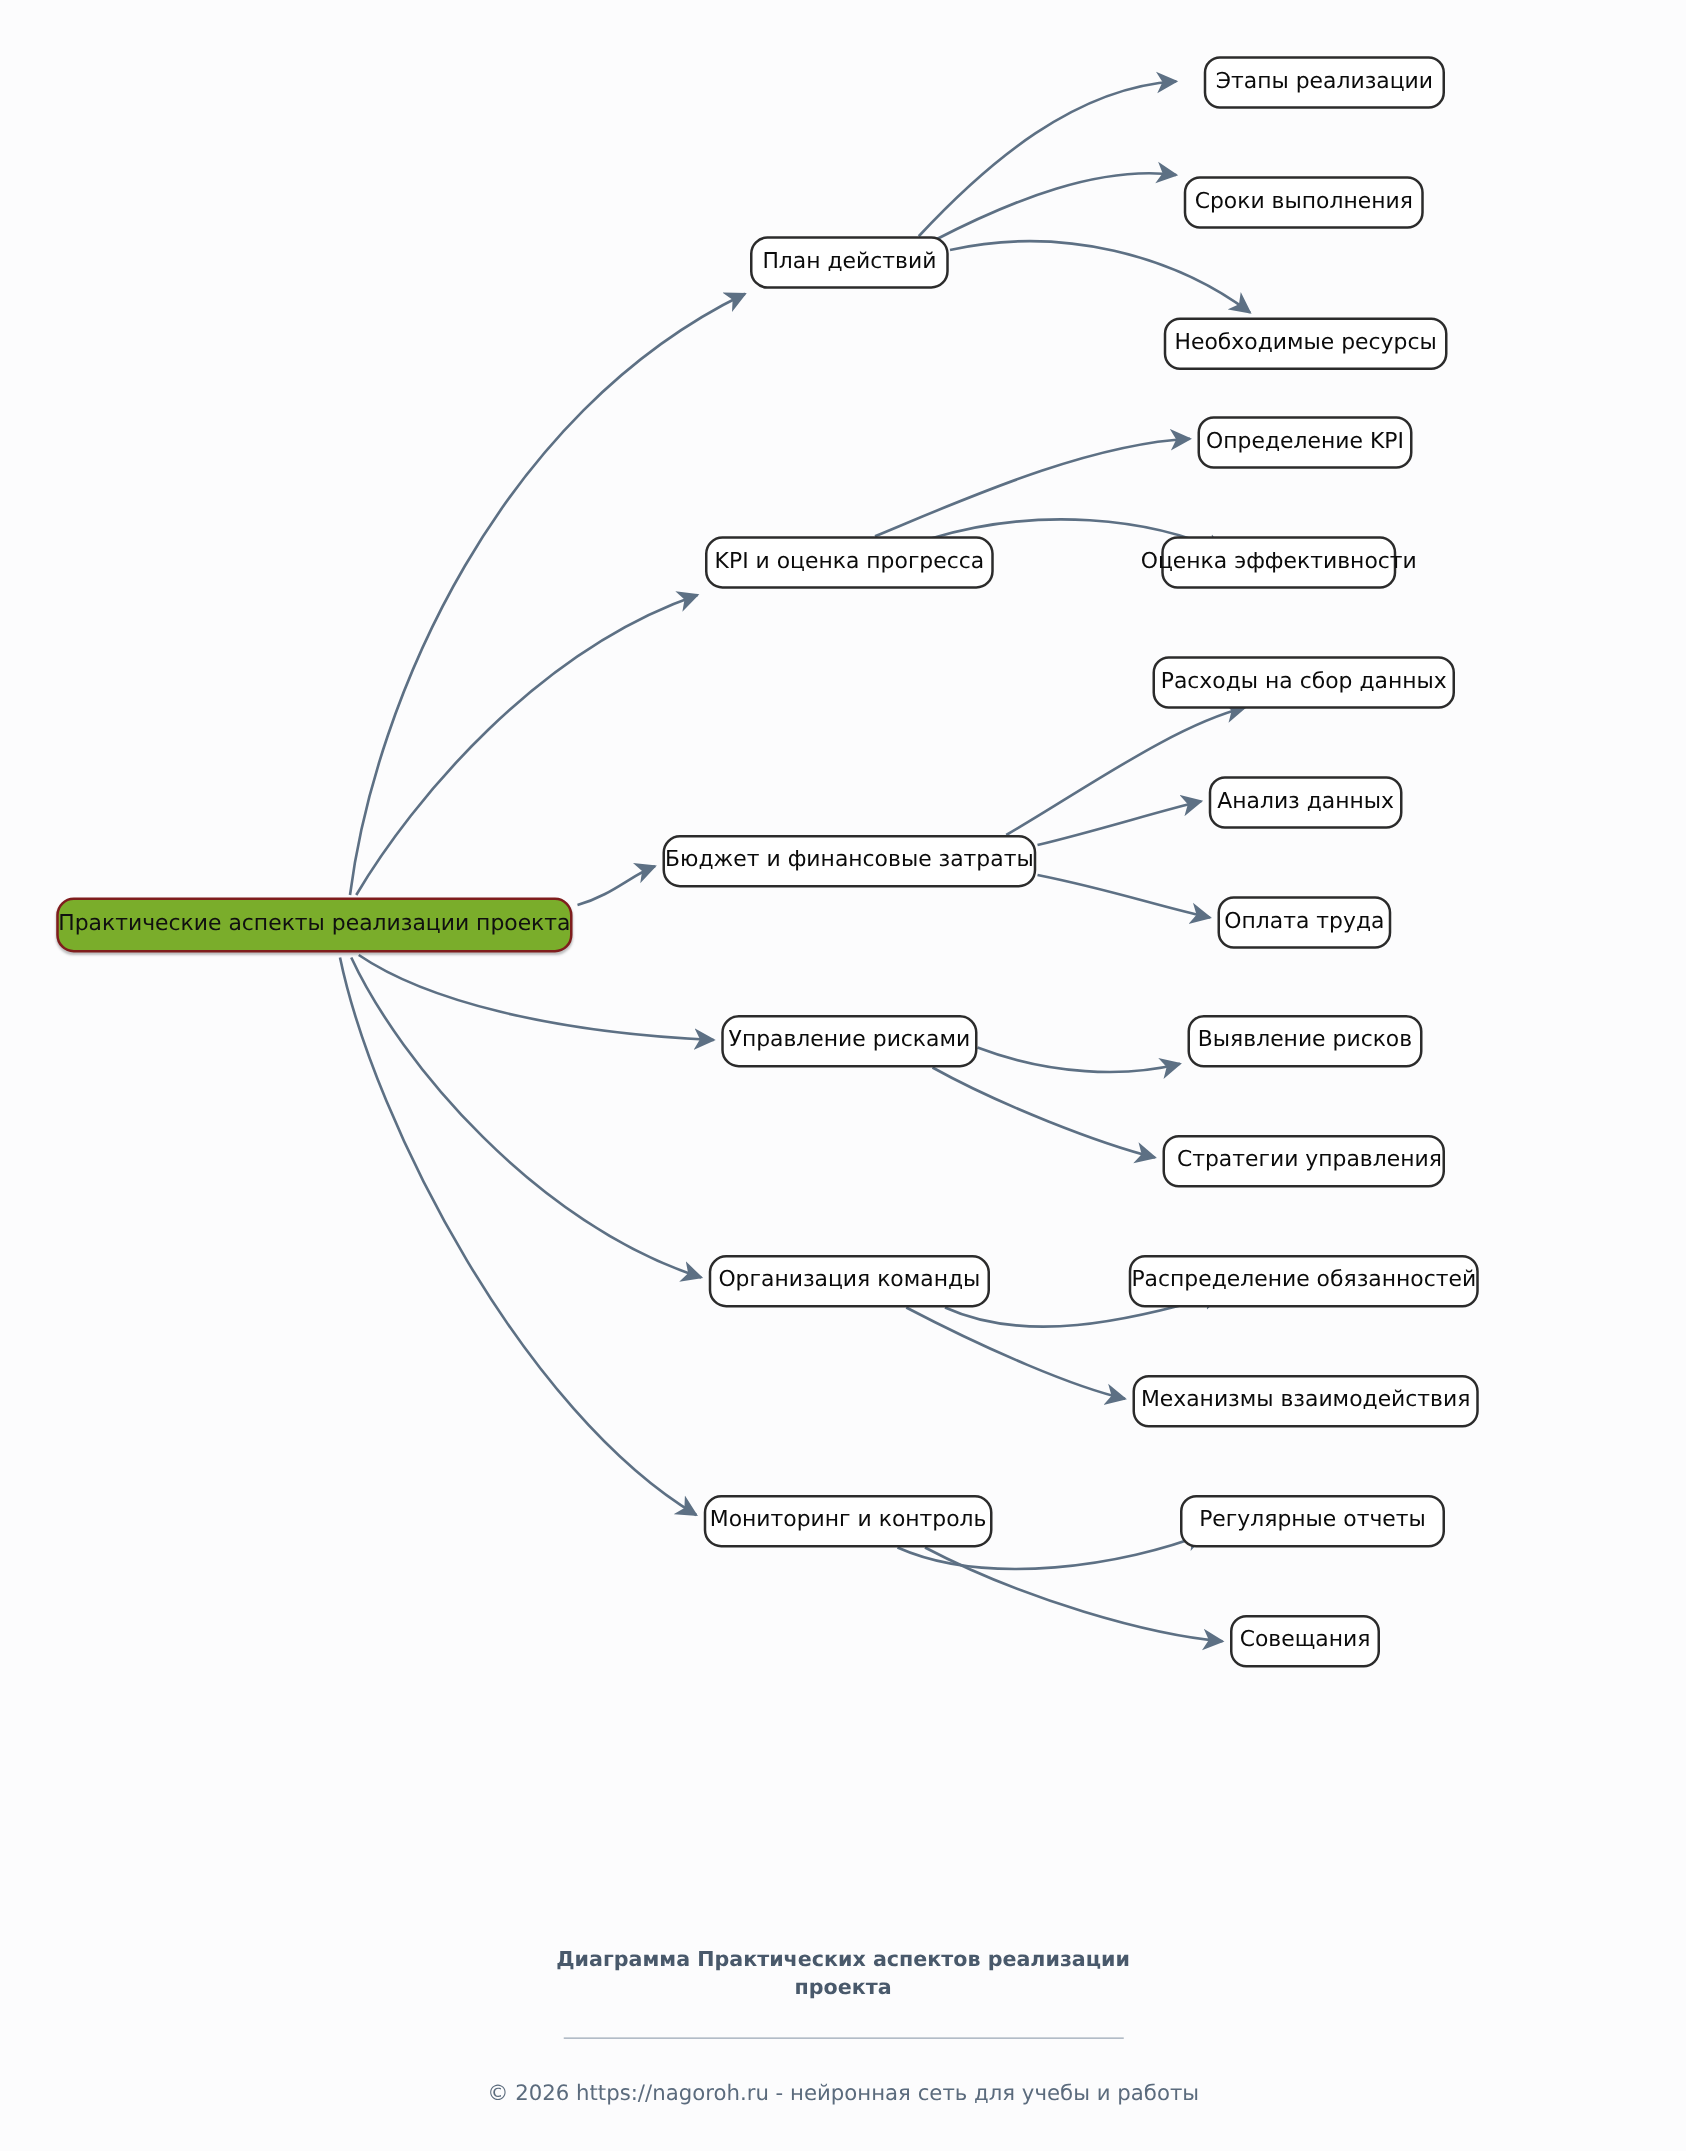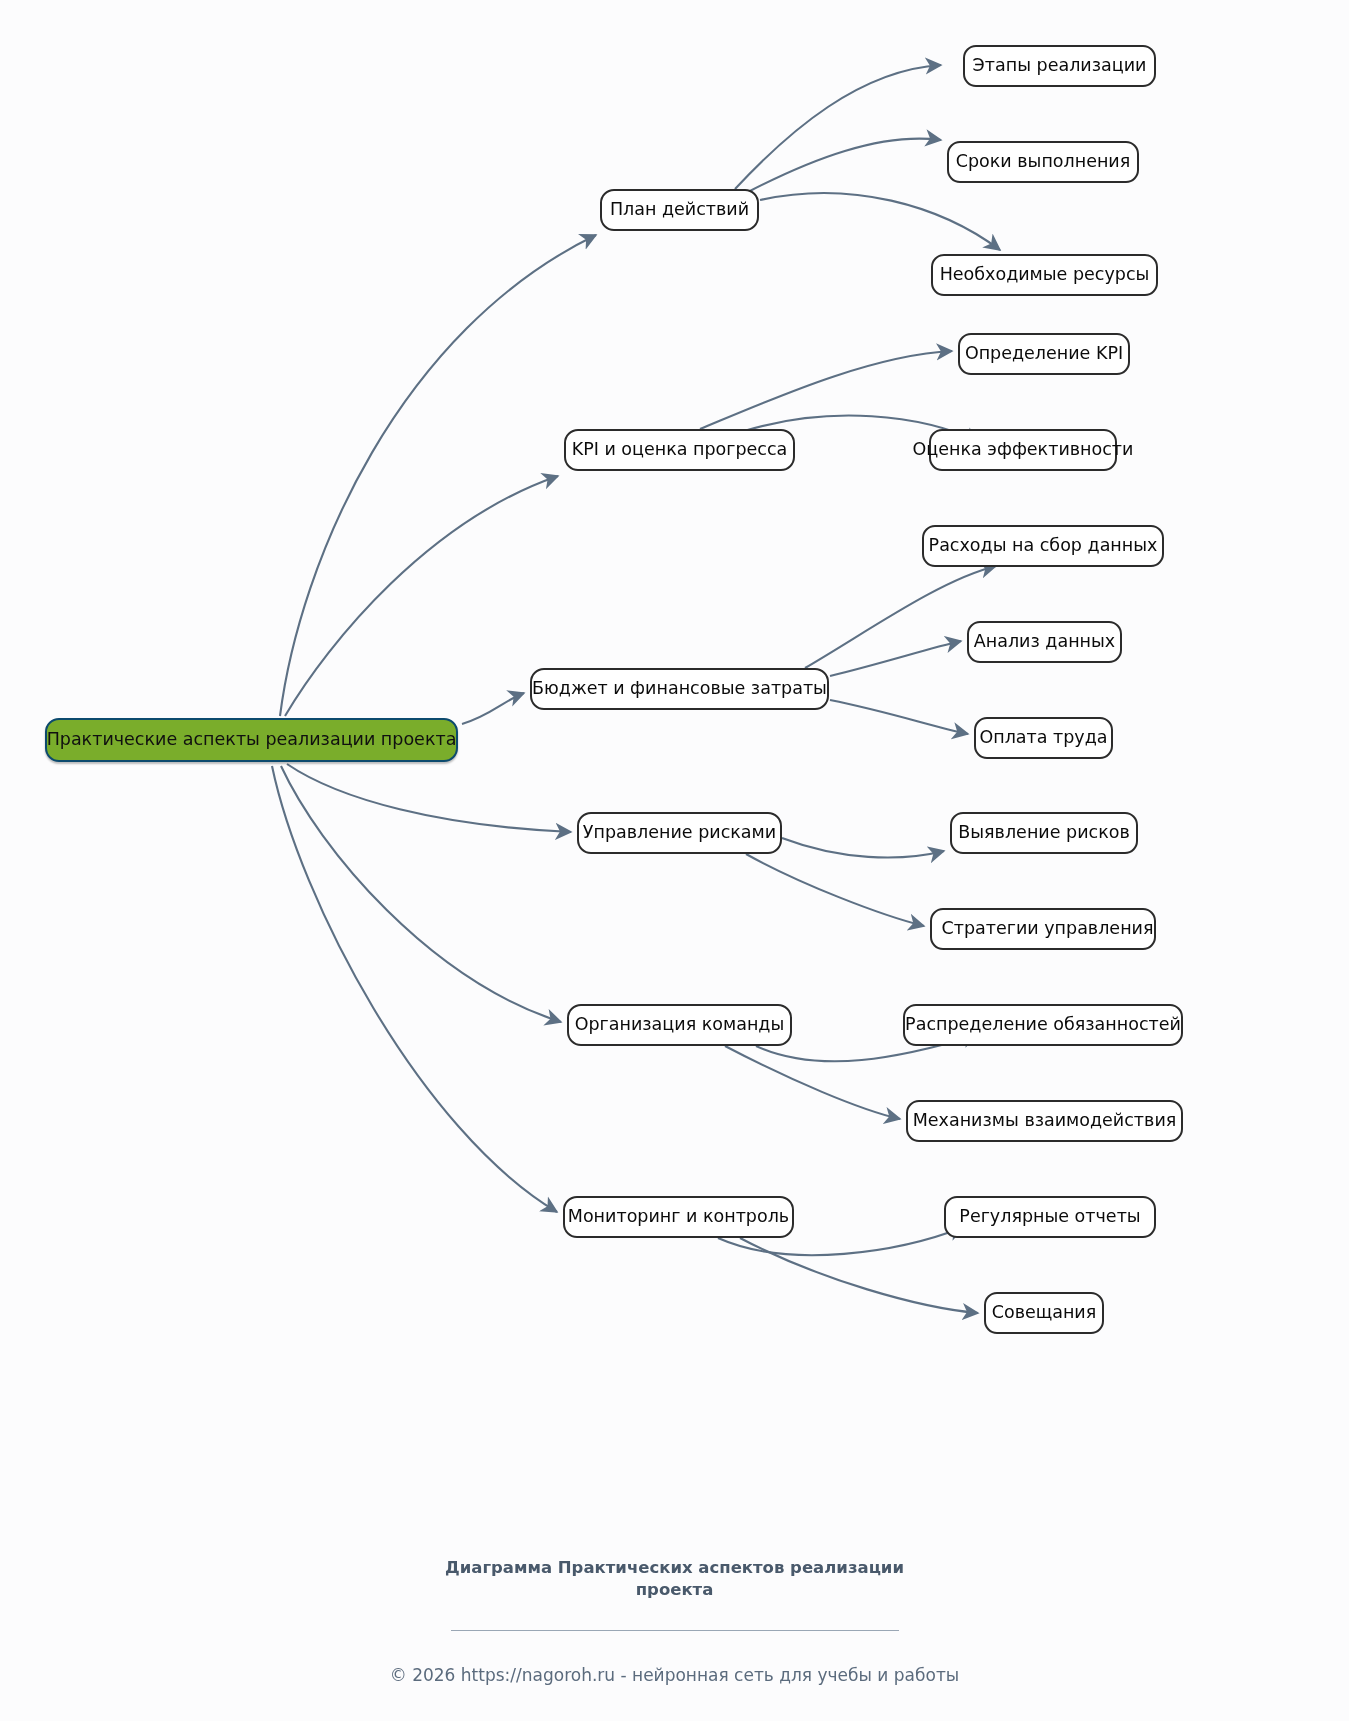--- a/index.html
+++ b/index.html
@@ -38,21 +38,21 @@
     background: #ffffff;
     color: #0b0b0b;
     font-size: 17.5px;
     line-height: 1.1;
     white-space: nowrap;
     padding: 0 15px;
     height: 42px;
   }
   .node.root {
     background: #7aad2b;
-    border: 2px solid #0c4a6e;
+    border: 2px solid #7f1d1d;
     border-radius: 14px;
     color: #101010;
     font-size: 17.5px;
     height: 44px;
     box-shadow: 0 2px 2px rgba(0,0,0,0.25);
   }
   .node.branch {
     border-width: 2px;
     border-radius: 14px;
   }

